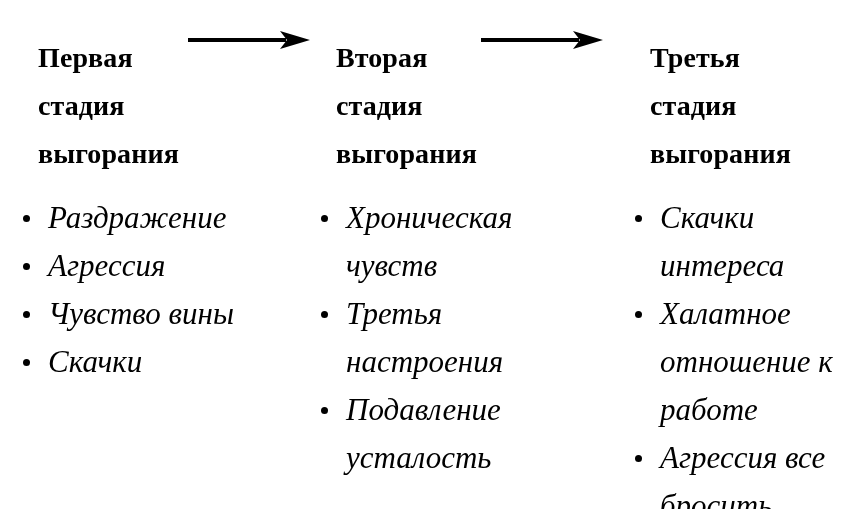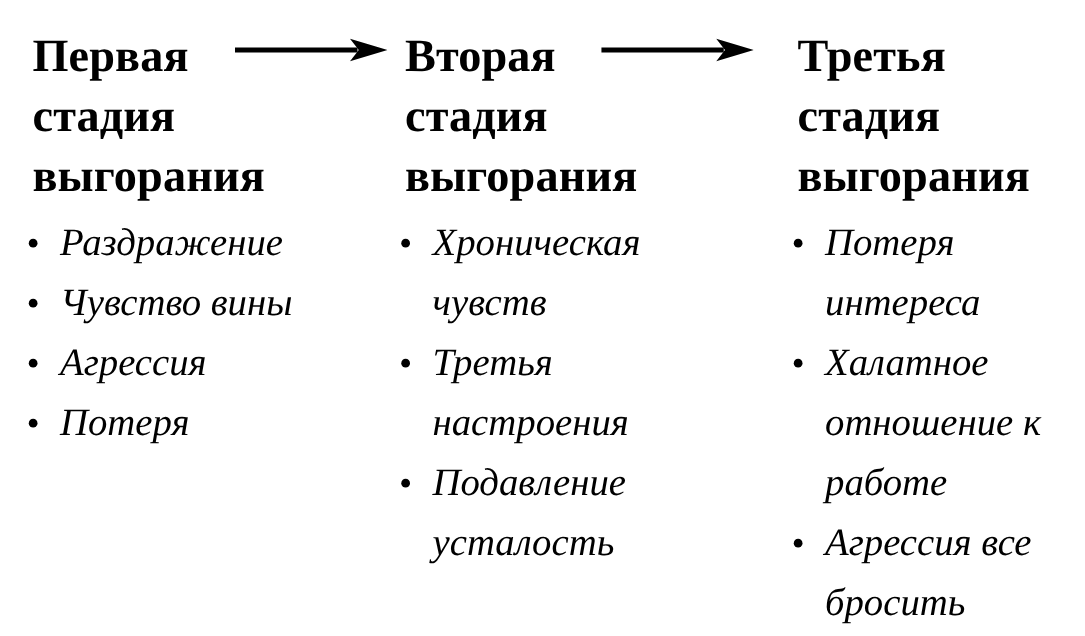--- a/index.html
+++ b/index.html
@@ -27,24 +27,24 @@
   .column {
     position: absolute;
     top: 18px;
   }
   .col-1 { left: 22px;  width: 268px; }
   .col-2 { left: 320px; width: 262px; }
   .col-3 { left: 634px; width: 250px; }
 
   .stage-heading {
     font-weight: bold;
-    font-size: 37px;
+    font-size: 28px;
     line-height: 48px;
     letter-spacing: 0.1px;
-    margin: 4px;
+    margin: 16px;
     white-space: pre-line;
   }
 
   .stage-list {
     list-style: none;
     margin: 0;
     padding: 0;
     font-style: italic;
   }
 
@@ -87,29 +87,29 @@
     <div class="stage-heading">Первая
 стадия
 выгорания</div>
     <ul class="stage-list">
       <li class="stage-item">
         <span class="bullet-dot"></span>
         <span>Раздражение</span>
       </li>
       <li class="stage-item">
         <span class="bullet-dot"></span>
+        <span>Агрессия</span>
+      </li>
+      <li class="stage-item">
+        <span class="bullet-dot"></span>
         <span>Чувство вины</span>
       </li>
       <li class="stage-item">
         <span class="bullet-dot"></span>
-        <span>Агрессия</span>
-      </li>
-      <li class="stage-item">
-        <span class="bullet-dot"></span>
-        <span>Потеря</span>
+        <span>Скачки</span>
       </li>
     </ul>
   </div>
 
   <div class="arrow arrow-1">
     <svg width="122" height="24" viewBox="0 0 122 24" xmlns="http://www.w3.org/2000/svg">
       <line x1="0" y1="12" x2="98" y2="12" stroke="#000000" stroke-width="4"></line>
       <polygon points="92,3 122,12 92,21 99,12" fill="#000000"></polygon>
     </svg>
   </div>
@@ -141,21 +141,21 @@
     </svg>
   </div>
 
   <div class="column col-3">
     <div class="stage-heading">Третья
 стадия
 выгорания</div>
     <ul class="stage-list">
       <li class="stage-item">
         <span class="bullet-dot"></span>
-        <span>Потеря интереса</span>
+        <span>Скачки интереса</span>
       </li>
       <li class="stage-item">
         <span class="bullet-dot"></span>
         <span>Халатное отношение к работе</span>
       </li>
       <li class="stage-item">
         <span class="bullet-dot"></span>
         <span>Агрессия все бросить</span>
       </li>
     </ul>

